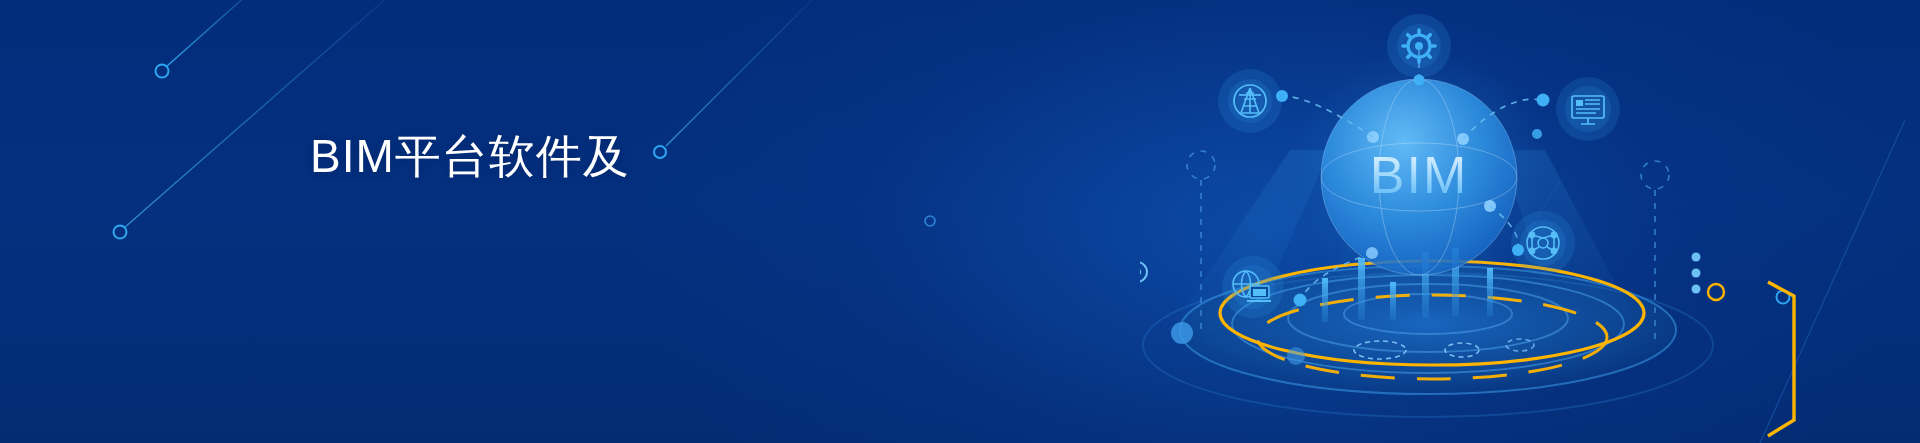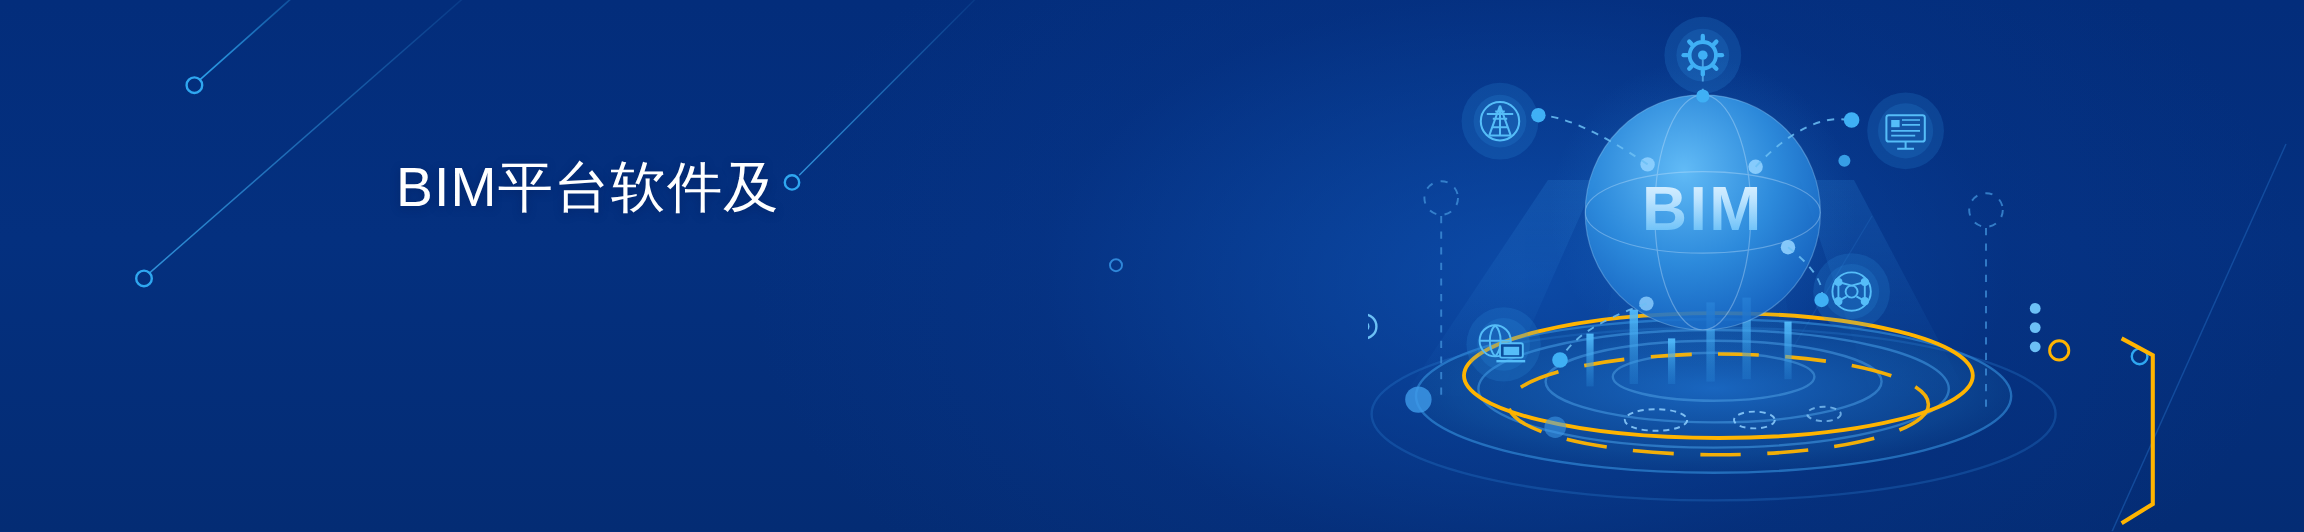--- a/index.html
+++ b/index.html
@@ -21,32 +21,31 @@
   
   .headline{
     position:absolute;left:310px;top:118px;
     color:#ffffff;
     font-size:46px;
     line-height:76px;
     letter-spacing:1px;
     font-weight:400;
     white-space:nowrap;
     text-shadow:0 1px 8px rgba(0,20,70,.35);
-    margin-left:20px;
   }
   .headline .ln{display:block;}
 
   
   .hero{position:absolute;right:0;top:0;width:780px;height:443px;}
 
   .bim-label{
     position:absolute;
     left:1334px;top:145px;
     width:170px;text-align:center;
-    font-size:52px;font-weight:700;letter-spacing:2px;
+    font-size:52px;font-weight:400;letter-spacing:2px;
     background:linear-gradient(180deg,#eaf6ff 0%,#bde4ff 35%,#49b2f5 100%);
     -webkit-background-clip:text;background-clip:text;
     color:transparent;
     text-shadow:none;
     pointer-events:none;
   }
 </style>
 </head>
 <body>
 

